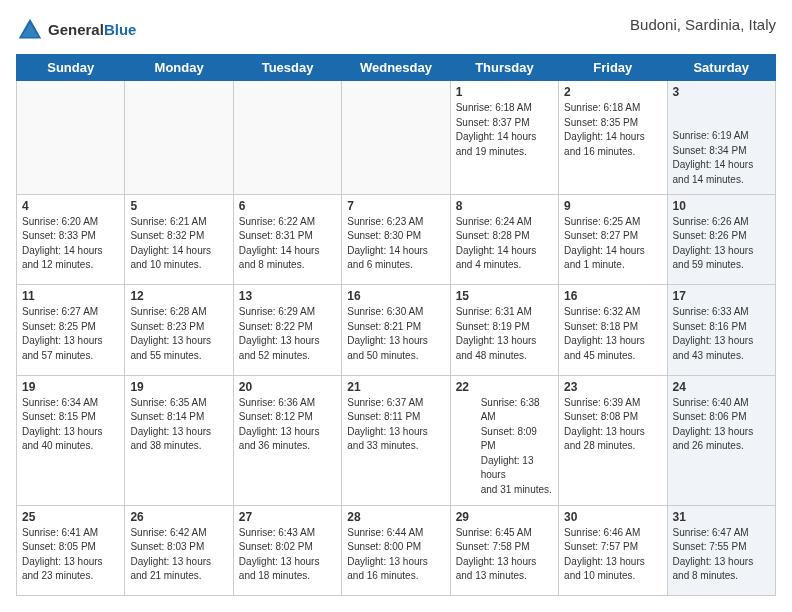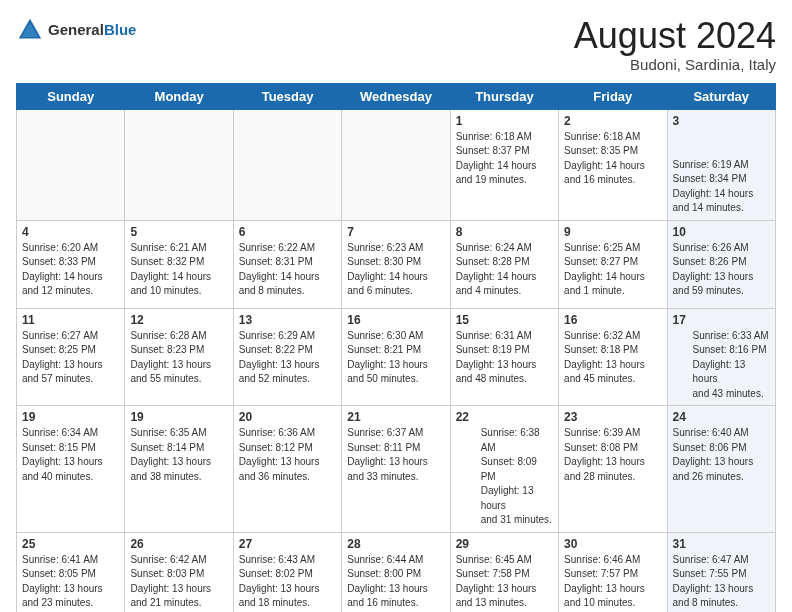--- a/index.html
+++ b/index.html
@@ -116,21 +116,20 @@
       <svg class="logo-icon" viewBox="0 0 40 40">
         <polygon points="20,4 36,32 4,32" fill="#1a6aad"></polygon>
         <polygon points="20,10 32,30 8,30" fill="#4a9ad4" opacity="0.5"></polygon>
       </svg>
       <div class="logo-text">
         <span class="logo-general">General</span>
         <span class="logo-blue">Blue</span>
       </div>
     </div>
     <div class="title-area">
-      <div class="month-title">August 2024</div>
       <div class="location">Budoni, Sardinia, Italy</div>
     </div>
   </div>
 
   <table class="calendar">
     <thead>
       <tr>
       <th class="day-header">Sunday</th>
           <th class="day-header">Monday</th>
           <th class="day-header">Tuesday</th>
@@ -257,21 +256,21 @@
           </td>
           <td class="day-cell">
             <div class="day-number">16</div>
             <div class="cell-info" style="white-space: pre-line;">Sunrise: 6:32 AM
 Sunset: 8:18 PM
 Daylight: 13 hours
 and 45 minutes.</div>
           </td>
           <td class="day-cell saturday">
             <div class="day-number">17</div>
-            <div class="cell-info" style="white-space: pre-line; margin-left: 20px;">Sunrise: 6:33 AM
+            <div class="cell-info" style="white-space: pre-line;">Sunrise: 6:33 AM
 Sunset: 8:16 PM
 Daylight: 13 hours
 and 43 minutes.</div>
           </td>
         </tr>
         <tr>
           <td class="day-cell">
             <div class="day-number">19</div>
             <div class="cell-info" style="white-space: pre-line;">Sunrise: 6:34 AM
 Sunset: 8:15 PM

